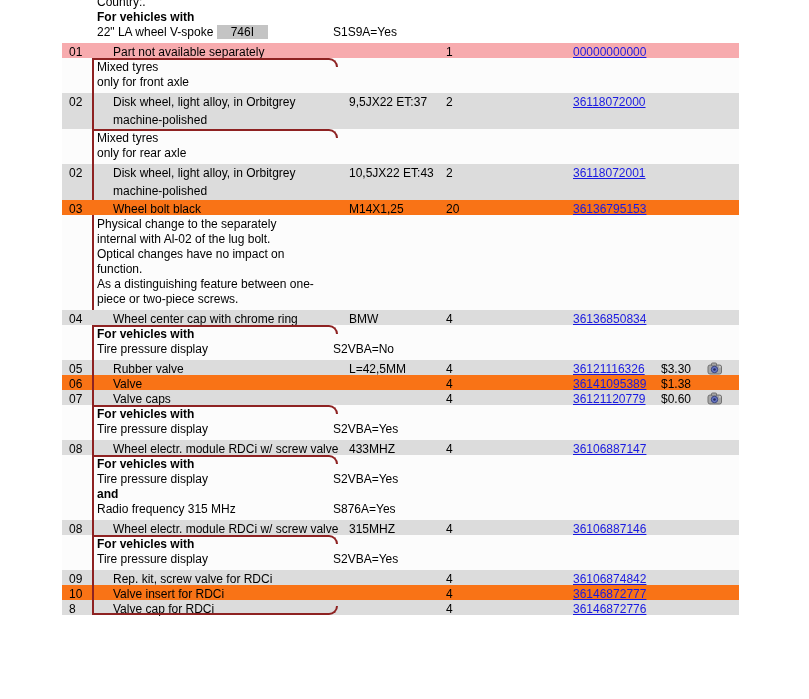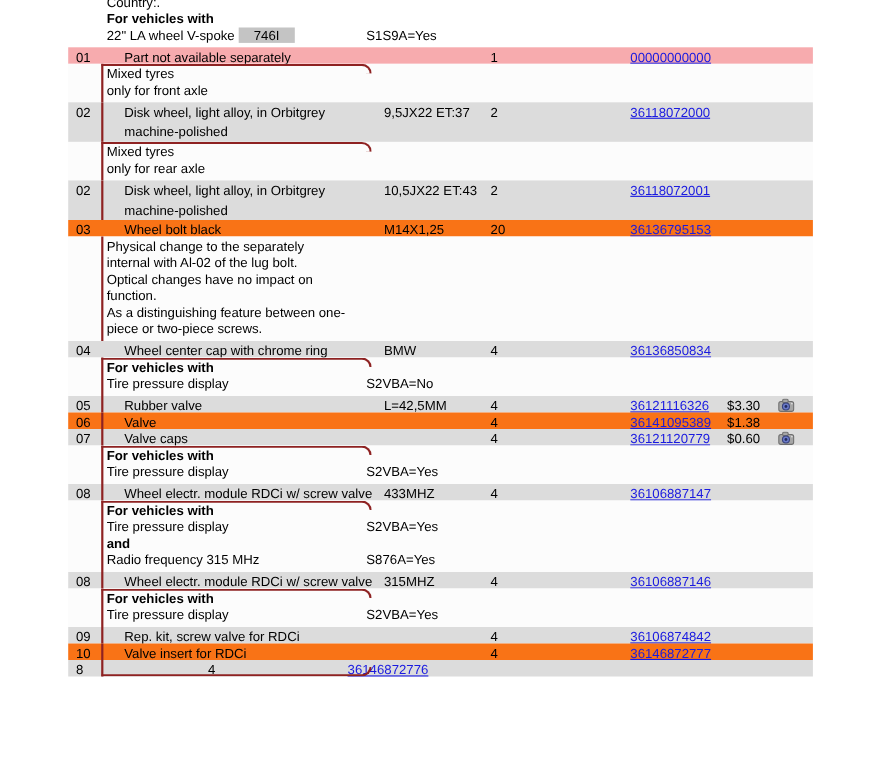--- a/index.html
+++ b/index.html
@@ -296,18 +296,21 @@
       </div>
       <div class="c-spec"></div>
       <div class="c-qty">4</div>
       <div class="c-part"><a class="plink" href="#">36146872777</a></div>
       <div class="c-price"></div>
     </div>
     <div class="row item bg-gray">
       <div class="v-line"></div>
       <div class="hook-bottom"></div>
       <div class="c-pos">8</div>
+      <div class="c-desc">
+        <div>Valve cap for RDCi</div>
+      </div>
       <div class="c-spec"></div>
       <div class="c-qty">4</div>
       <div class="c-part"><a class="plink" href="#">36146872776</a></div>
       <div class="c-price"></div>
     </div>
   </div>
 
 </body></html>

